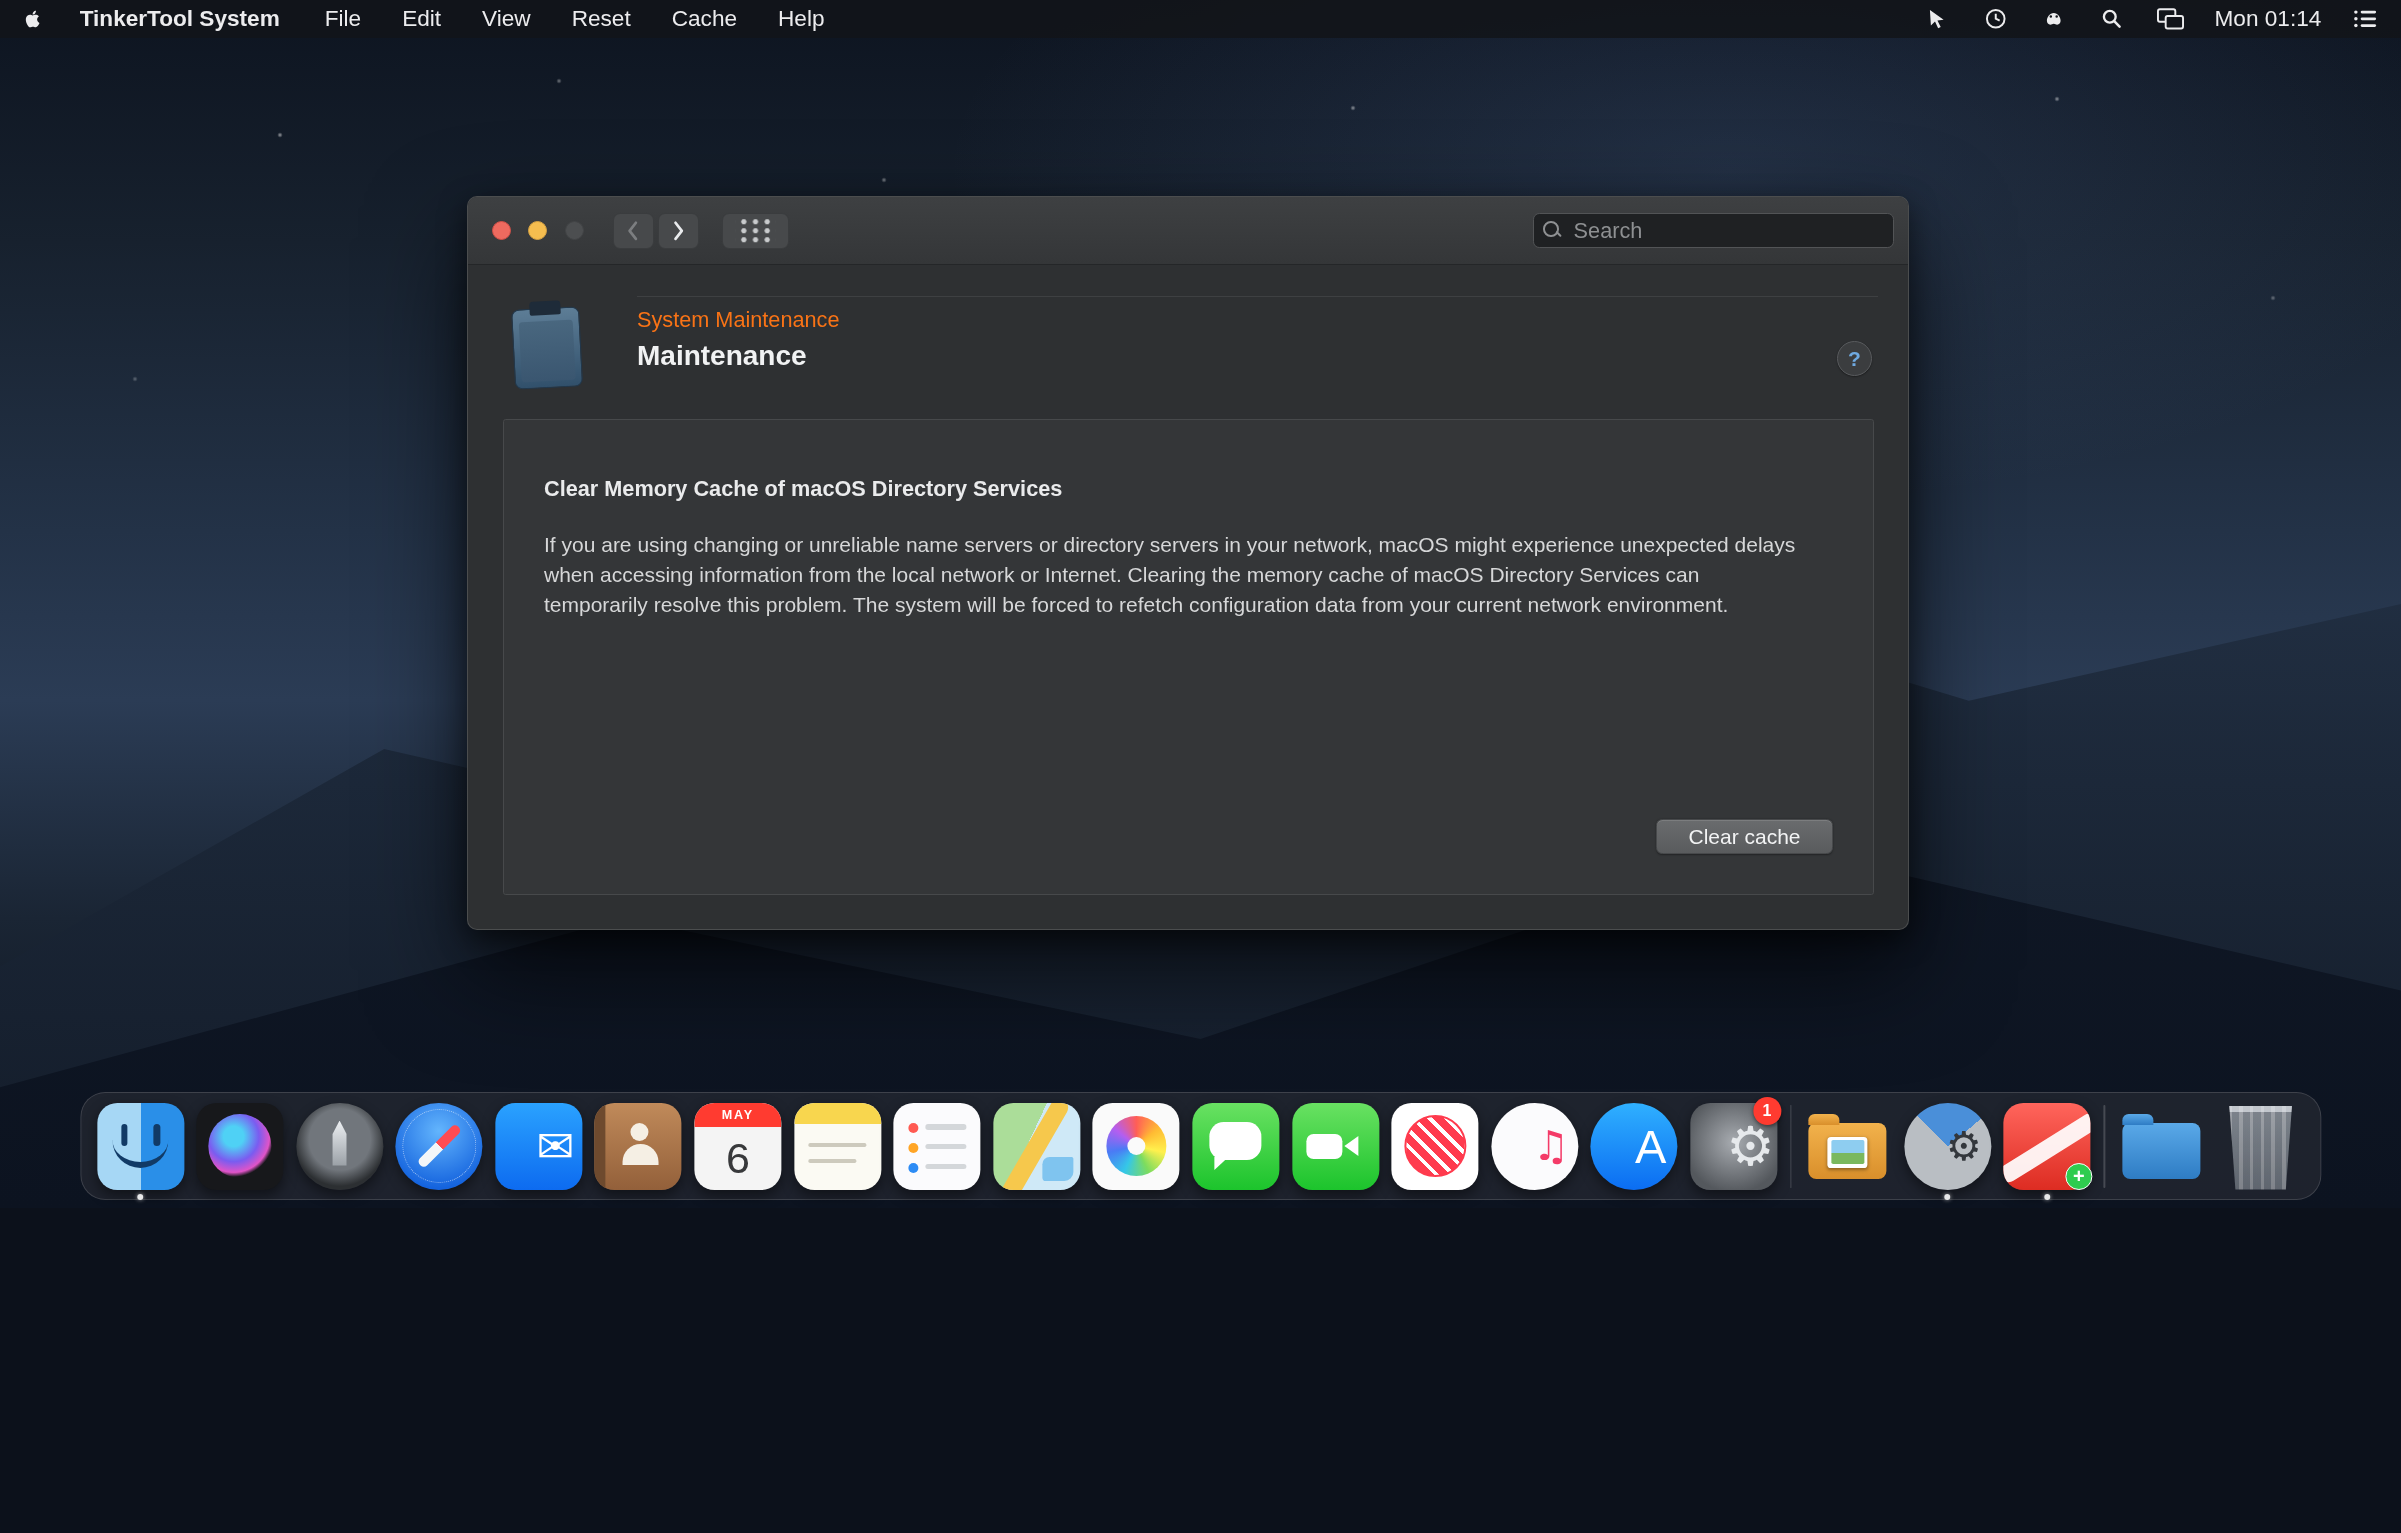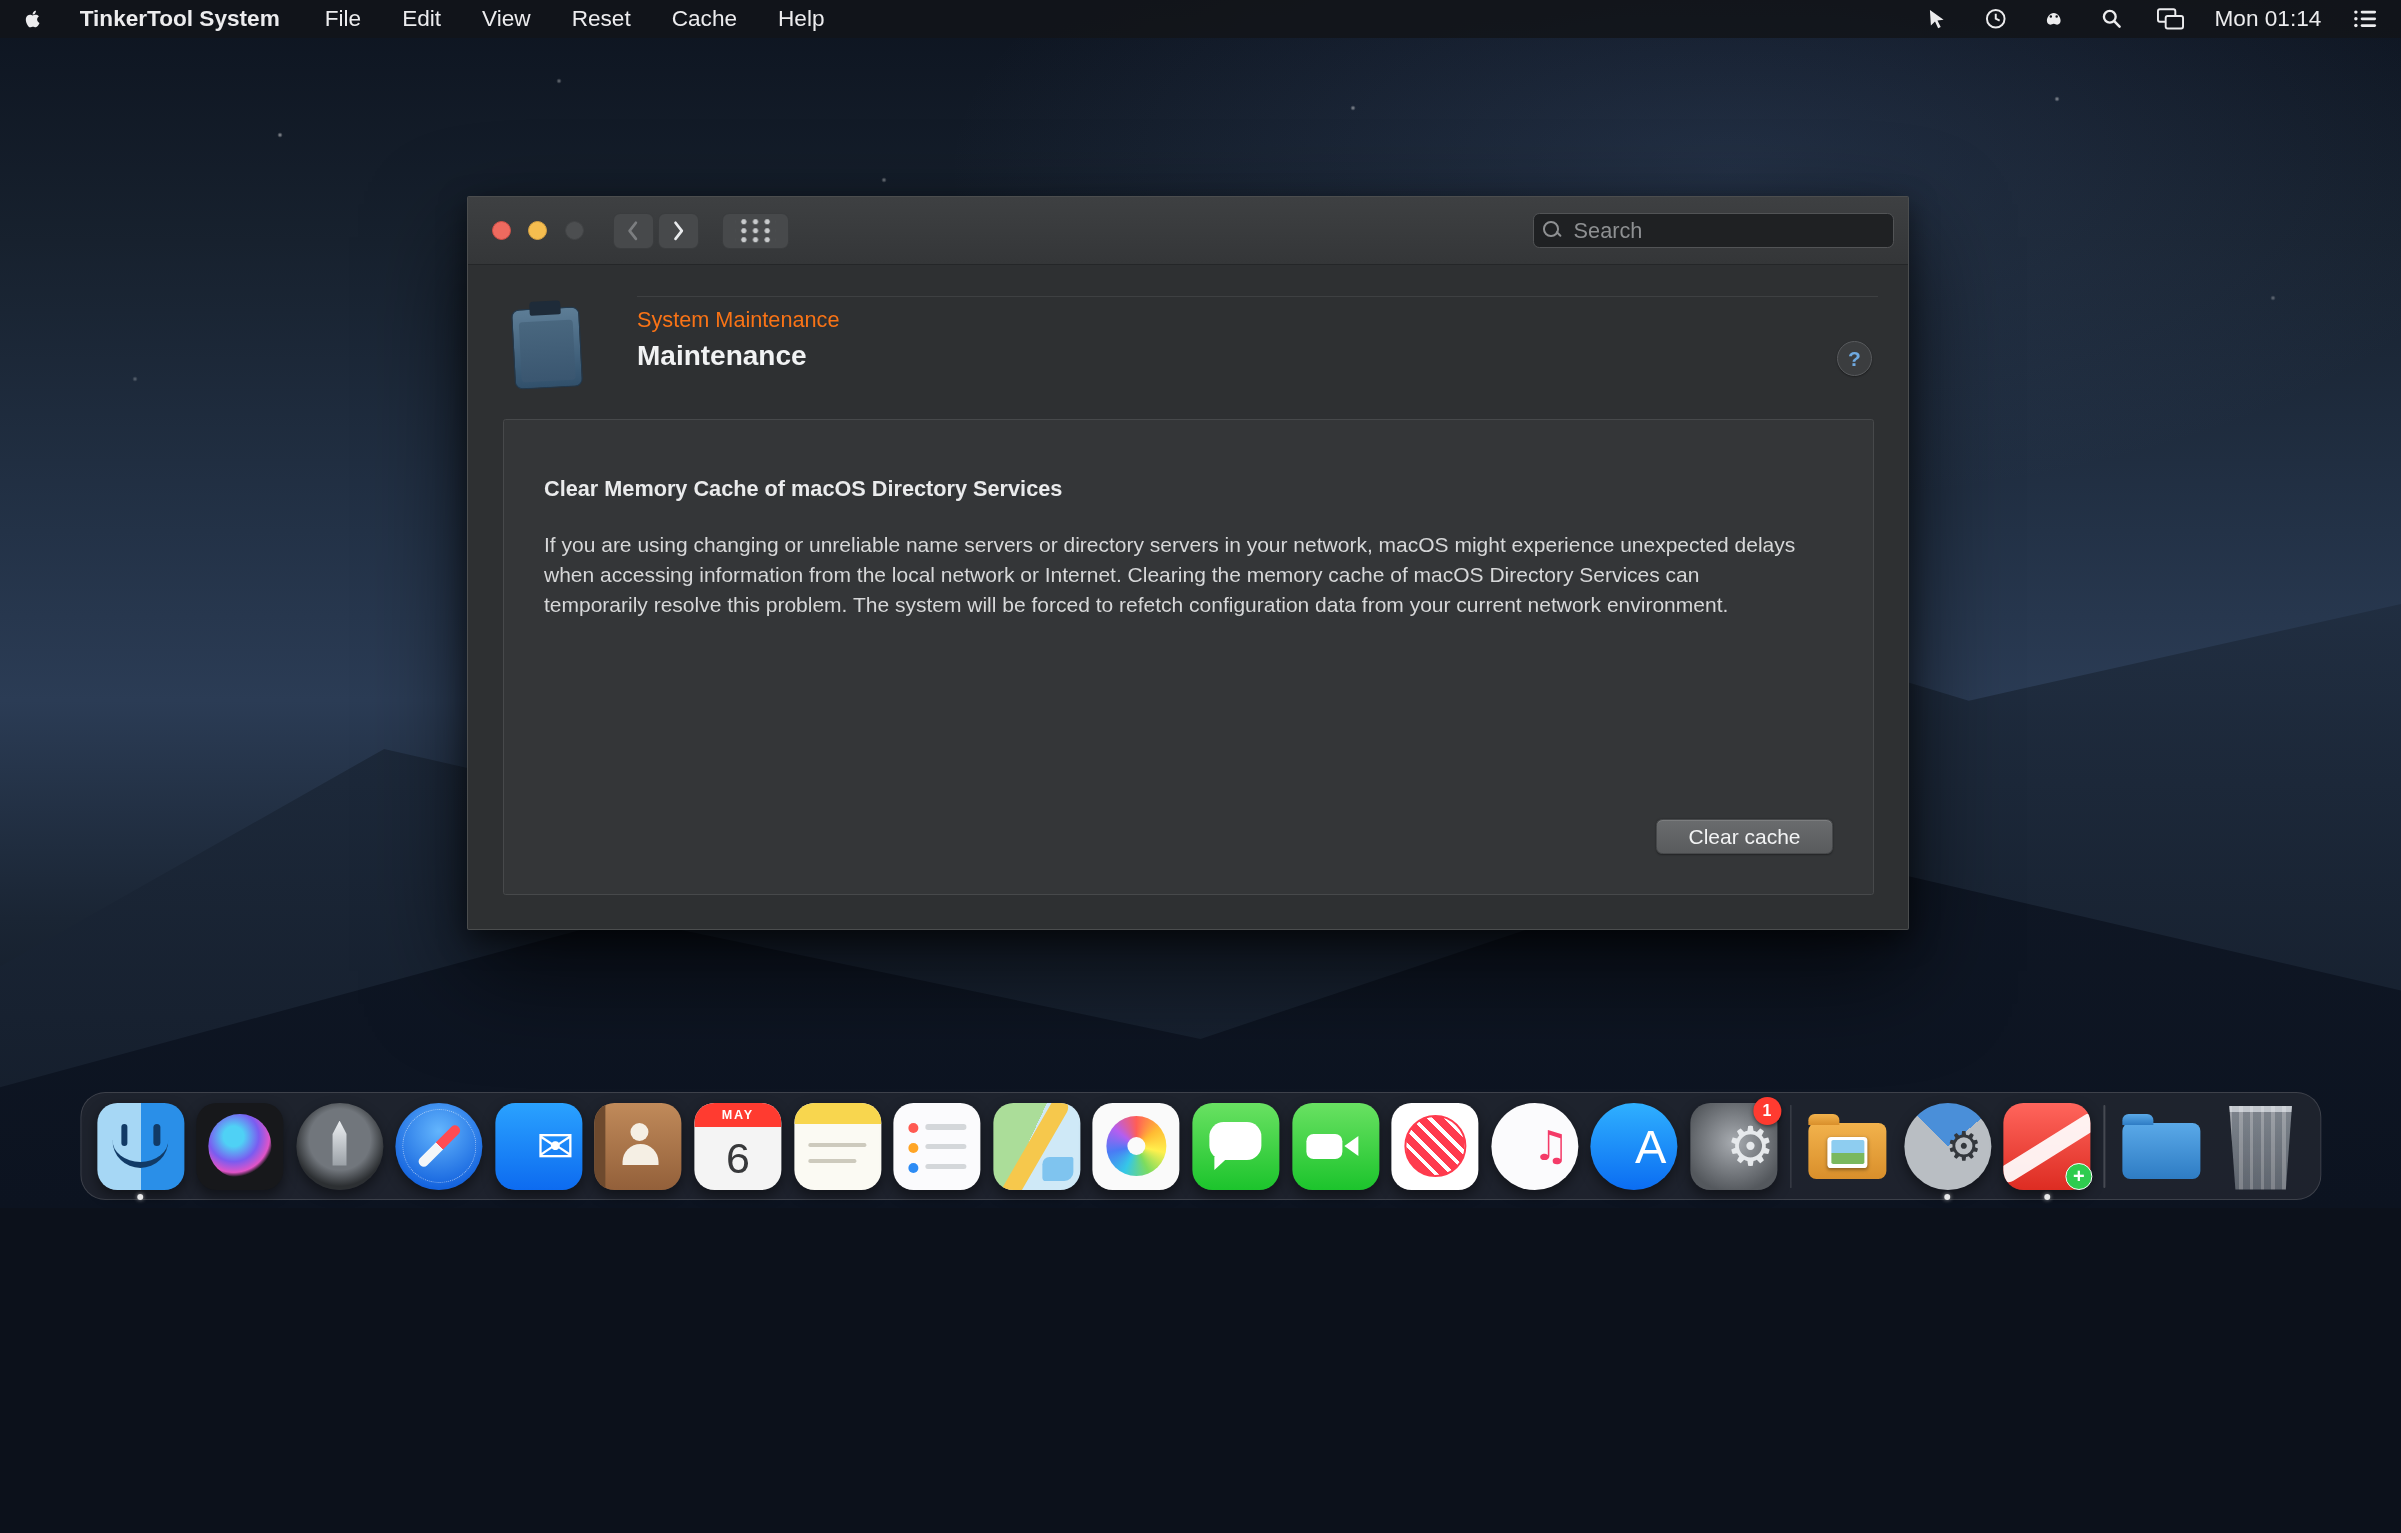--- a/index.html
+++ b/index.html
@@ -35,21 +35,21 @@
   .mb-left { display:flex; align-items:center; gap:0; }
   .apple { width:27px; height:27px; display:flex; align-items:center; margin-right:31px; }
   .mb-app { font-weight:700; margin-right:45px; }
   .mb-item { margin-right:41px;text-align:center; }
   .mb-right { margin-left:auto; display:flex; align-items:center; gap:31px; }
   .mb-ico { width:27px; height:27px; display:flex; align-items:center; justify-content:center; }
   .mb-clock { font-size:22.6px; }
 
   
   .window { position:absolute; left:467px; top:196px; width:1442px; height:734px;
-    background:#2e3032; border-radius:2px; border:0.9px solid rgba(255,255,255,.14);
+    background:#2e3032; border-radius:10px; border:0.9px solid rgba(255,255,255,.14);
     box-shadow:0 41px 99px rgba(0,0,0,.65), 0 9px 27px rgba(0,0,0,.5); z-index:20; overflow:hidden; }
 
   .titlebar { position:absolute; top:0; left:0; width:100%; height:68px;
     background:linear-gradient(180deg,#3e4042,#343638); border-bottom:0.9px solid #242628; }
   .tl { position:absolute; top:24px; width:19px; height:19px; border-radius:50%; }
   .tl.red    { left:24px;  background:#ee6a5f; border:0.9px solid #d05048; }
   .tl.yellow { left:60px;  background:#f5bd4f; border:0.9px solid #d6a243; }
   .tl.gray   { left:97px; background:#4c4e50; border:0.9px solid #424446; }
 
   .navbtn { position:absolute; top:16px; width:41px; height:36px; background:#47494b;

